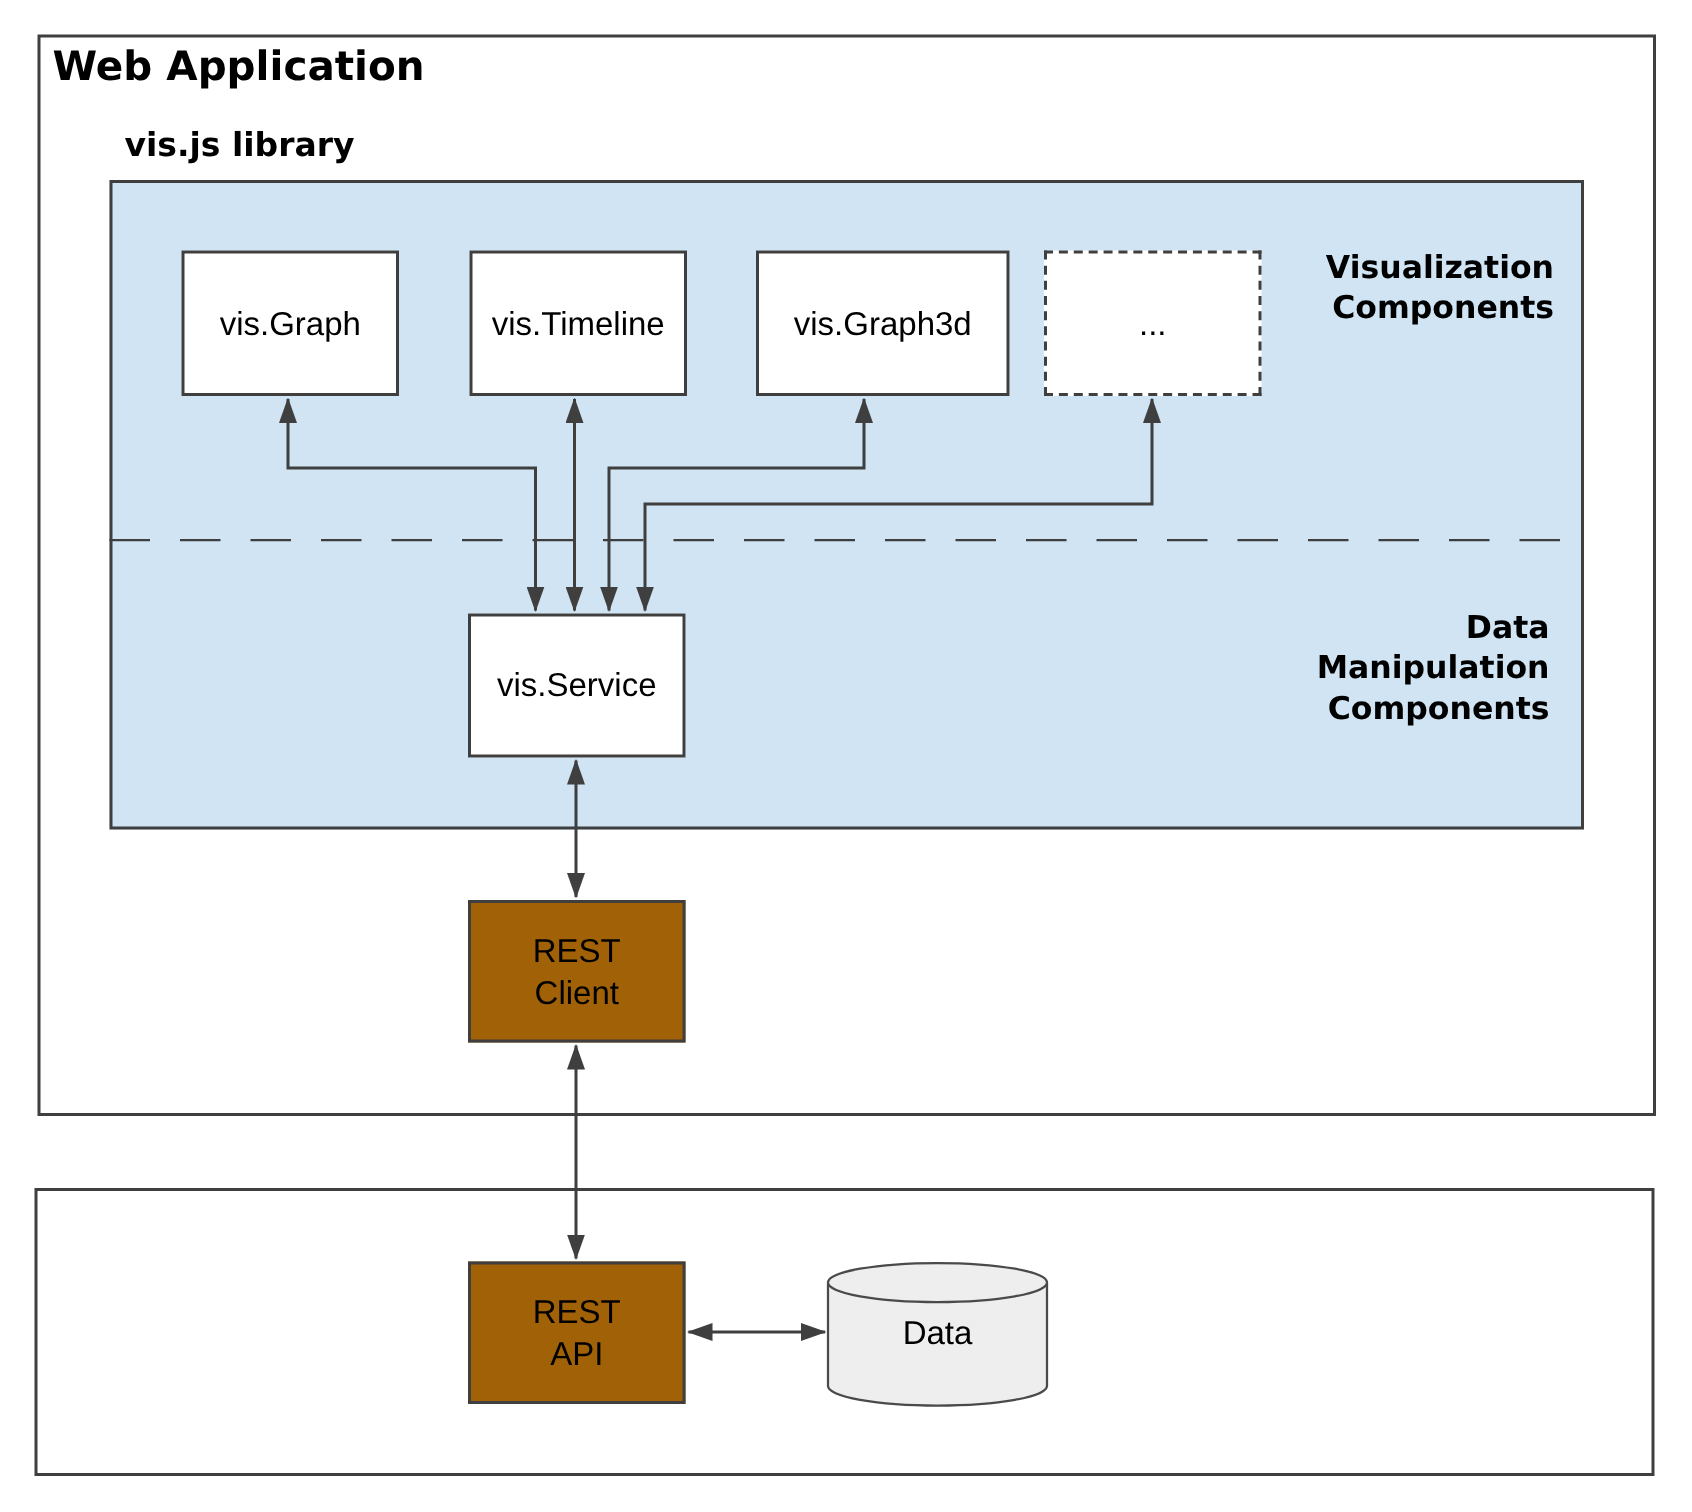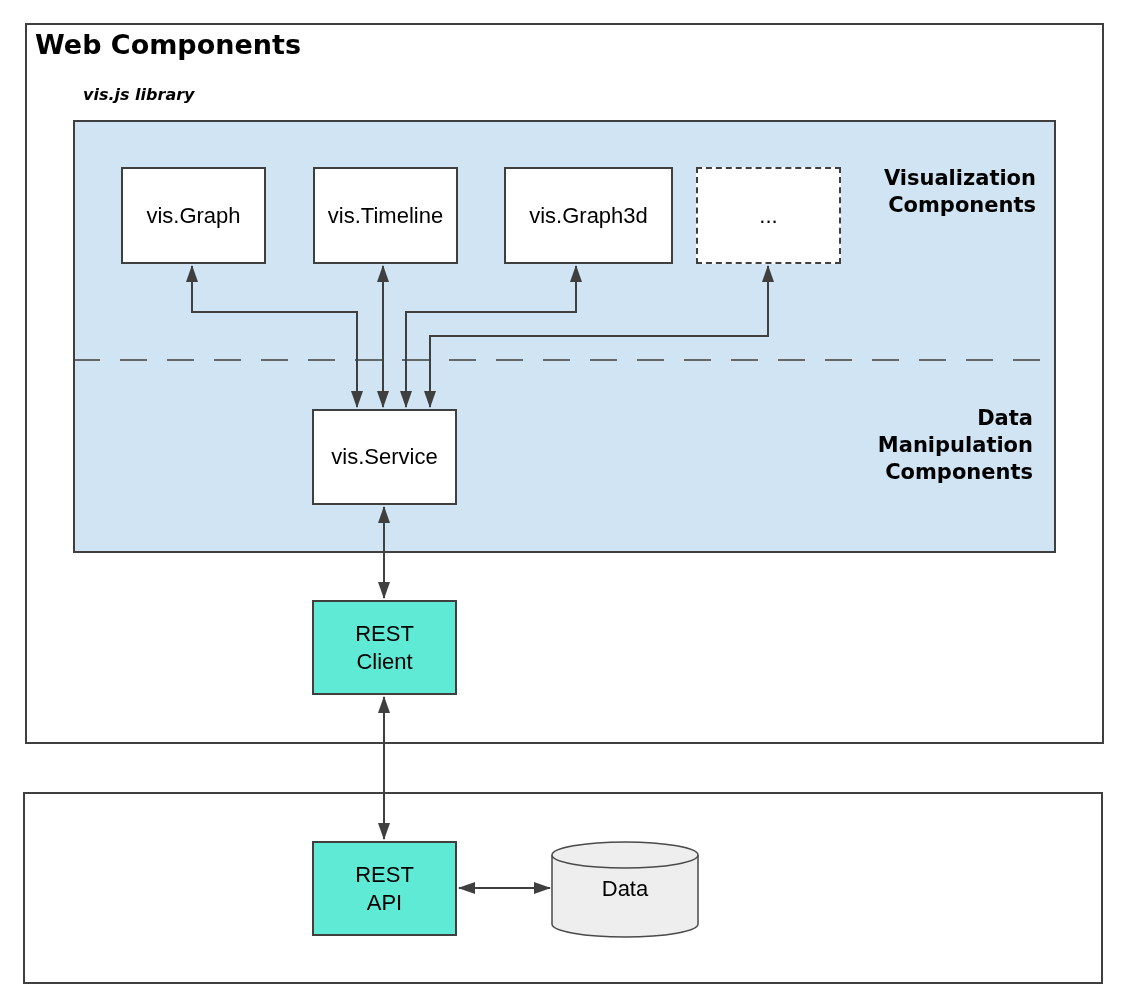--- a/index.html
+++ b/index.html
@@ -34,23 +34,22 @@
     white-space: nowrap;
   }
   #webapp-title    { left: 35px; top: 29px; }
   #webservice-title{ left: 35px; top: 798px; }
 
   #library-label {
     position: absolute;
     left: 83px; top: 85px;
     font-family: "DejaVu Sans", sans-serif;
     font-weight: bold;
-    font-size: 16px;
+    font-size: 22px;
     white-space: nowrap;
-    font-style: italic;
   }
 
   #library-panel {
     position: absolute;
     left: 73px; top: 120px;
     width: 983px; height: 433px;
     background: #d0e4f3;
     border: 2px solid #3f3f3f;
     box-sizing: border-box;
   }
@@ -61,21 +60,21 @@
     border: 2px solid #3f3f3f;
     background: #ffffff;
     display: flex;
     align-items: center;
     justify-content: center;
     text-align: center;
     font-size: 22px;
     line-height: 28px;
     white-space: pre-line;
   }
-  .node.gray { background: #5eead4; }
+  .node.gray { background: #a16207; }
   .node.dashed { border-style: dashed; }
 
   #node-graph    { left: 121px; top: 167px; width: 145px; height: 97px; }
   #node-timeline { left: 313px; top: 167px; width: 145px; height: 97px; }
   #node-graph3d  { left: 504px; top: 167px; width: 169px; height: 97px; }
   #node-more     { left: 696px; top: 167px; width: 145px; height: 97px; }
   #node-dataset  { left: 312px; top: 409px; width: 145px; height: 96px; }
   #node-restclient { left: 312px; top: 600px; width: 145px; height: 95px; }
   #node-restapi  { left: 312px; top: 841px; width: 145px; height: 95px; }
 
@@ -141,21 +140,21 @@
     <path d="M384,697 L384,839" stroke="#3f3f3f" stroke-width="2" fill="none" marker-start="url(#arrow)" marker-end="url(#arrow)"></path>
 
     <path d="M459,888 L550,888" stroke="#3f3f3f" stroke-width="2" fill="none" marker-start="url(#arrow)" marker-end="url(#arrow)"></path>
 
     <g>
       <path d="M552,855 L552,924 A73,13 0 0,0 698,924 L698,855" fill="#eeeeee" stroke="#4a4a4a" stroke-width="1.5"></path>
       <ellipse cx="625" cy="855" rx="73" ry="13" fill="#eeeeee" stroke="#4a4a4a" stroke-width="1.5"></ellipse>
     </g>
   </svg>
 
-  <div class="outer-title" id="webapp-title">Web Components</div>
+  <div class="outer-title" id="webapp-title">Web Application</div>
   <div id="library-label">vis.js library</div>
   <div class="section-label" id="viz-label">Visualization
 Components</div>
   <div class="section-label" id="dm-label">Data
 Manipulation
 Components</div>
 
   <div class="node" id="node-graph">vis.Graph</div>
   <div class="node" id="node-timeline">vis.Timeline</div>
   <div class="node" id="node-graph3d">vis.Graph3d</div>

